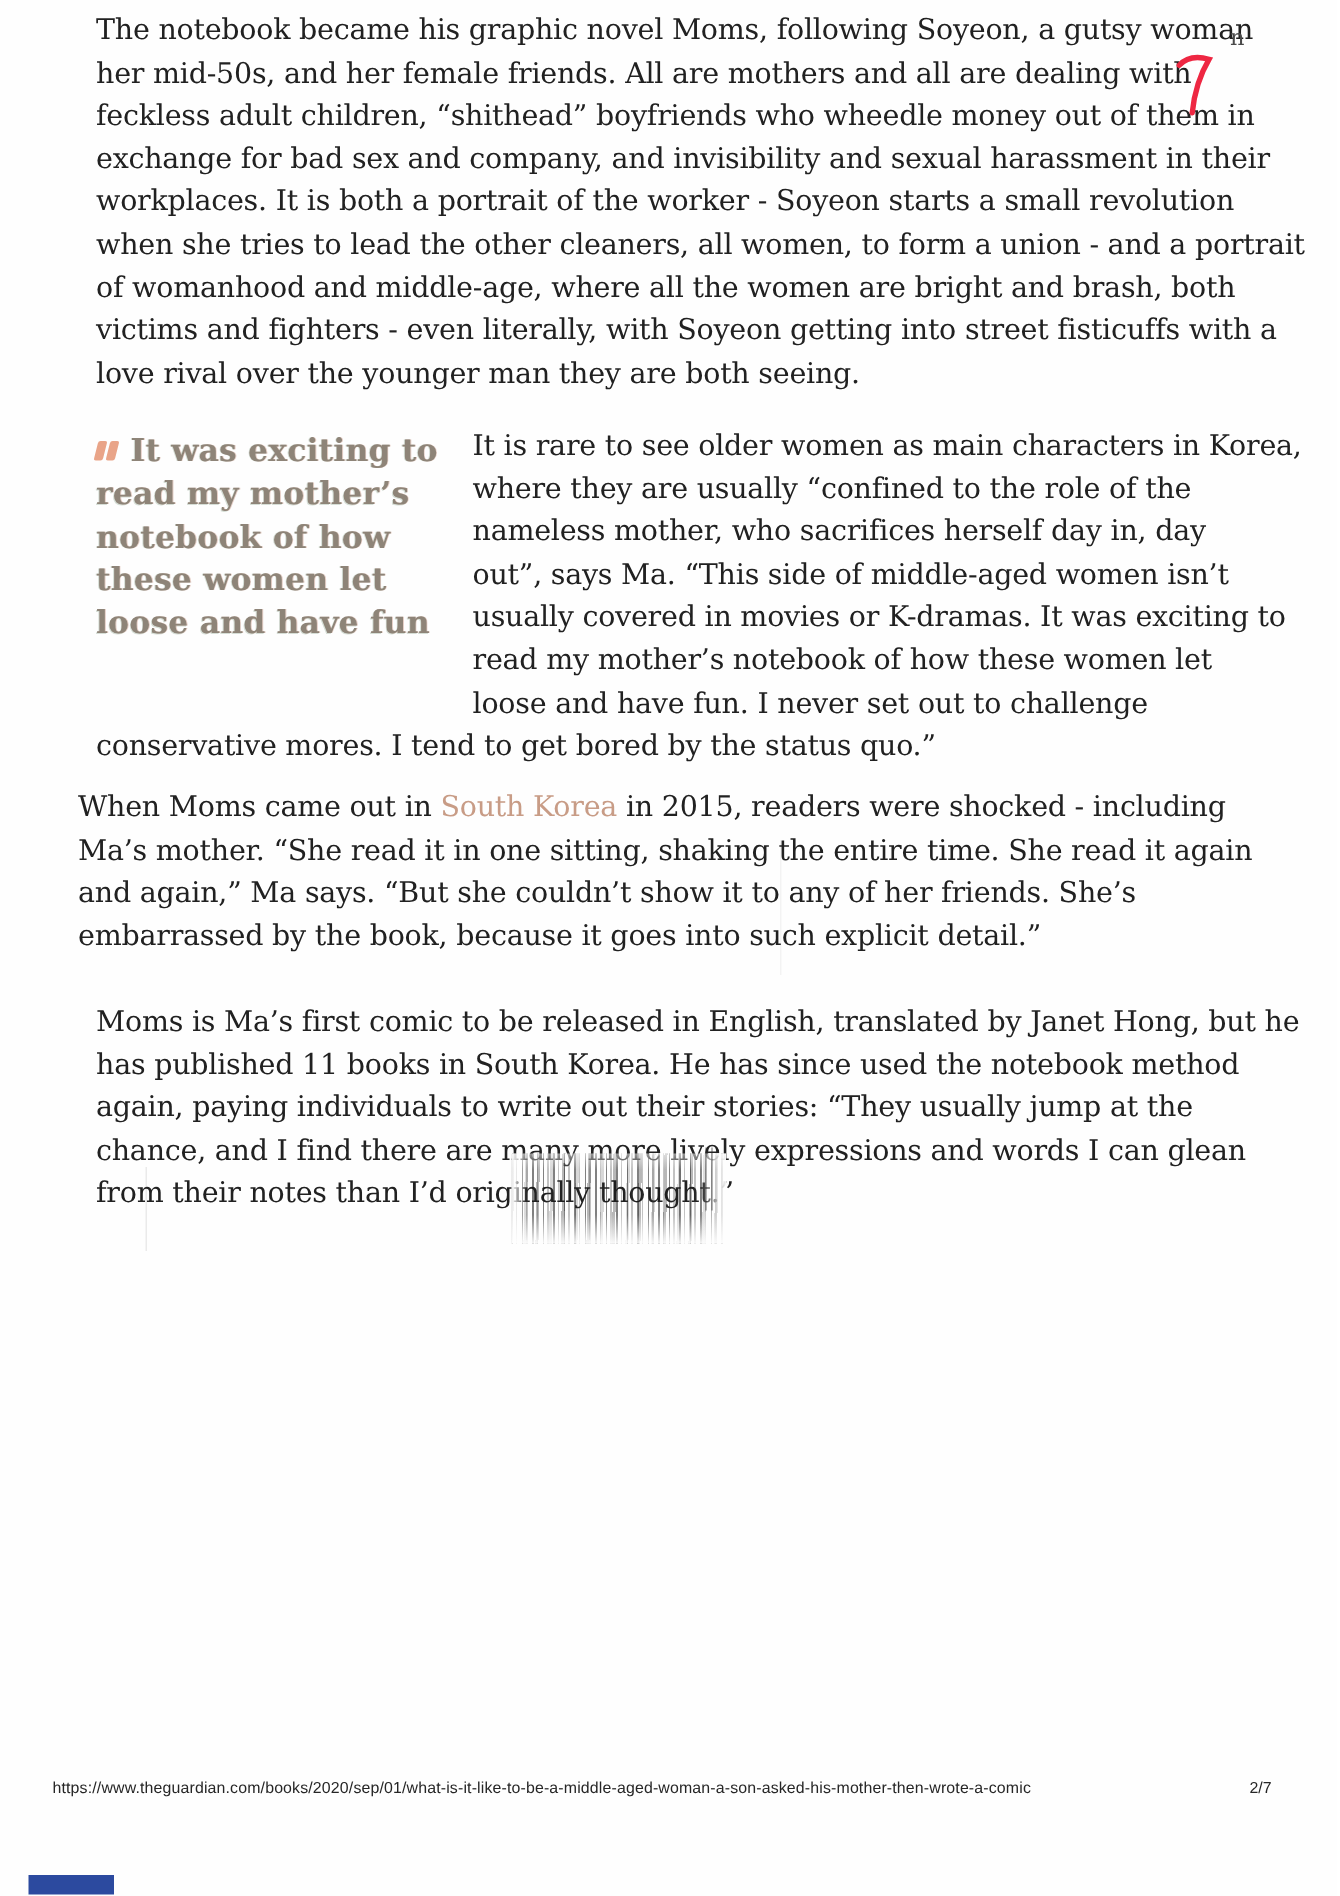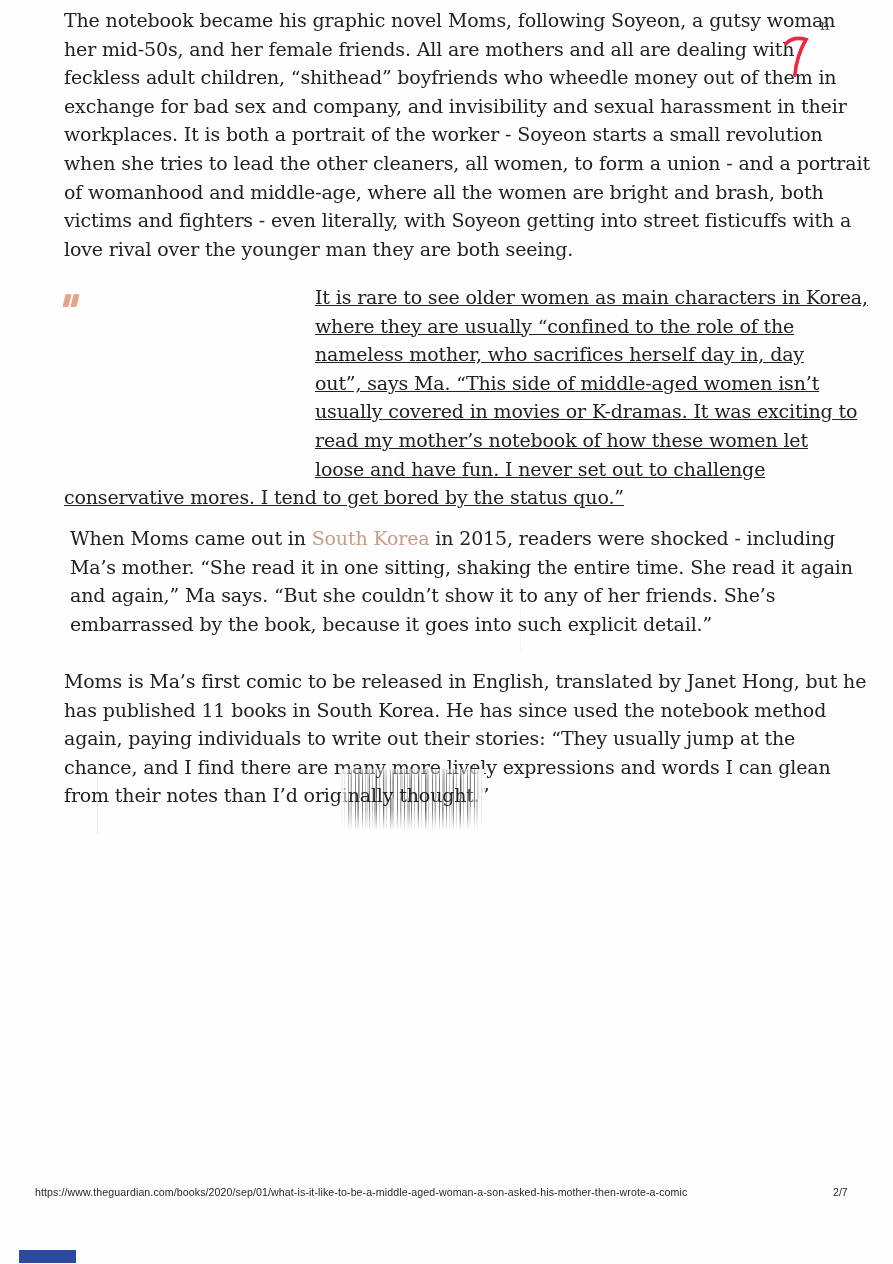--- a/index.html
+++ b/index.html
@@ -15,21 +15,21 @@
     position:absolute;
     margin:0;
     font-size:19px;
     line-height:28.6px;
     letter-spacing:-0.15px;
     white-space:nowrap;
     color:#212121;
   }
   .para1{left:64px;top:6px;width:800px;}
   .quote-wrap{position:absolute;left:64px;top:283px;width:800px;}
-  .quote-wrap .body-text{position:static;text-decoration:underline;}
+  .quote-wrap .body-text{position:static;}
   .pullquote{
     float:left;
     width:228px;
     height:194px;
     margin-right:23px;
     padding-top:3px;
     box-sizing:border-box;
     font-size:21px;
     line-height:28.8px;
     font-weight:bold;
@@ -40,21 +40,21 @@
   }
   .qmark{display:inline-block;margin-right:7px;}
   .qmark i{
     display:inline-block;
     width:6px;height:13px;
     margin-right:2px;
     background:#e9a488;
     transform:skewX(-14deg);
     border-radius:1.5px;
   }
-  .para3{left:70px;top:524px;width:800px;}
+  .para3{left:52px;top:524px;width:800px;}
   .para4{left:64px;top:667px;width:800px;}
   .inline-link{
     color:#c89c86;
     text-decoration:none;
   }
   .stray-n{
     position:absolute;left:820px;top:16px;
     font-size:15px;color:#4a4a4a;letter-spacing:0;
   }
   .red7{
@@ -99,21 +99,21 @@
   <span class="stray-n">n</span>
 
   <div class="red7">
     <svg width="26" height="46" viewBox="0 0 26 46">
       <path d="M3 9 C9 3 17 4 23 6 C17 15 12 28 10 41" fill="none" stroke="#ee2742" stroke-width="3.6" stroke-linecap="round"></path>
     </svg>
   </div>
 
   <div class="quote-wrap">
     <aside class="pullquote">
-      <span class="qmark"><i></i><i></i></span>
+      <span class="qmark"><i></i><i></i></span><span>It was exciting to<br>read my mother’s<br>notebook of how<br>these women let<br>loose and have fun</span>
     </aside>
     <p class="body-text">It is rare to see older women as main characters in Korea,<br>where they are usually “confined to the role of the<br>nameless mother, who sacrifices herself day in, day<br>out”, says Ma. “This side of middle-aged women isn’t<br>usually covered in movies or K-dramas. It was exciting to<br>read my mother’s notebook of how these women let<br>loose and have fun. I never set out to challenge<br>conservative mores. I tend to get bored by the status quo.”</p>
   </div>
 
   <p class="body-text para3"><span>When Moms came out in </span><a class="inline-link">South Korea</a><span> in 2015, readers were shocked - including</span><br><span>Ma’s mother. “She read it in one sitting, shaking the entire time. She read it again<br>and again,” Ma says. “But she couldn’t show it to any of her friends. She’s<br>embarrassed by the book, because it goes into such explicit detail.”</span></p>
 
   <p class="body-text para4">Moms is Ma’s first comic to be released in English, translated by Janet Hong, but he<br>has published 11 books in South Korea. He has since used the notebook method<br>again, paying individuals to write out their stories: “They usually jump at the<br>chance, and I find there are many more lively expressions and words I can glean<br>from their notes than I’d originally thought.”</p>
 
   <div class="smudge"></div>
   <div class="smudge-tail"></div>

